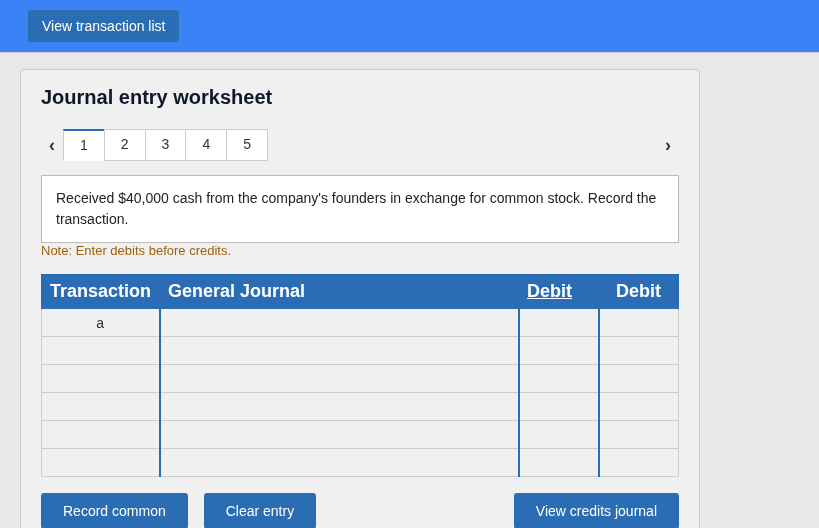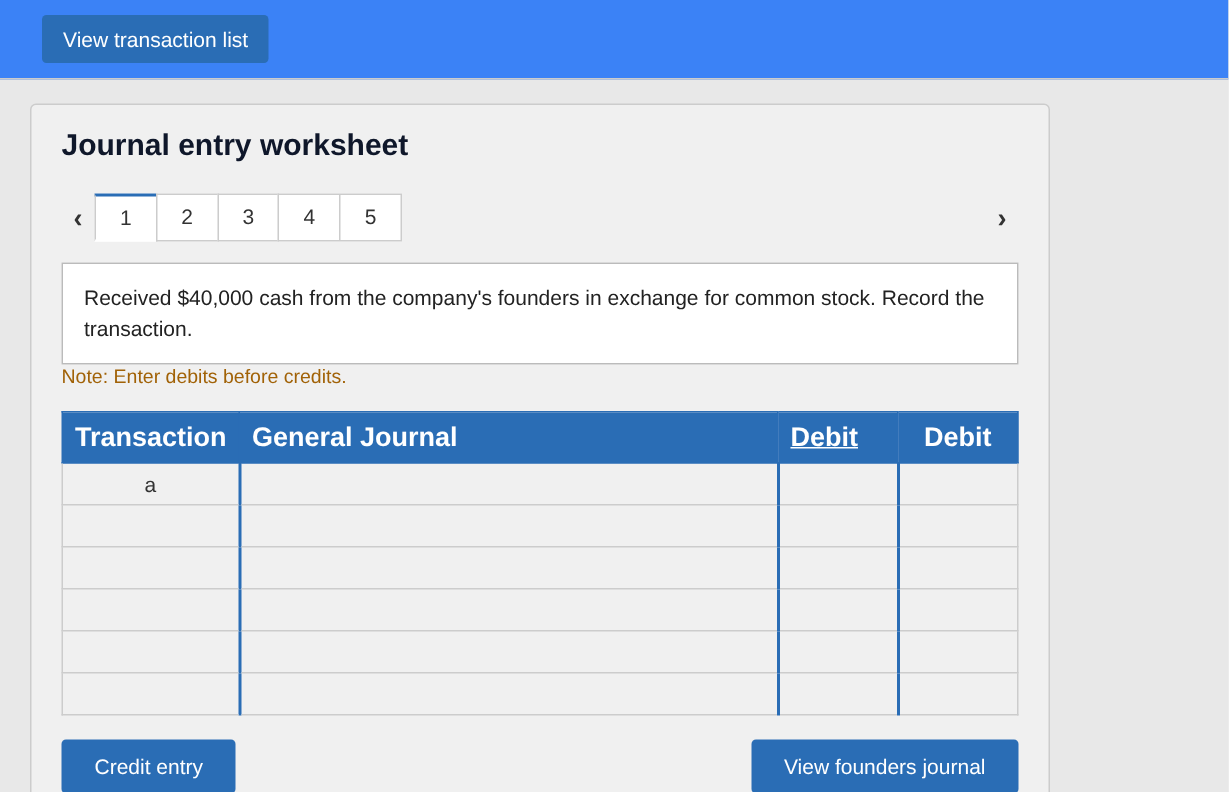--- a/index.html
+++ b/index.html
@@ -290,18 +290,19 @@
           <tr>
             <td class="td-transaction"></td>
             <td class="td-general-input"><input type="text" style=""></td>
             <td class="td-debit-input"><input type="text" style=""></td>
             <td class="td-credit-input"><input type="text" style=""></td>
           </tr>
         </tbody>
     </table>
 
     <div class="action-buttons">
-      <button class="btn-record">Credit entry</button>
-      <button class="btn-view-general">View founders journal</button>
+      <button class="btn-record">Record common</button>
+      <button class="btn-clear">Clear entry</button>
+      <button class="btn-view-general">View credits journal</button>
     </div>
 
   </div>
 </div>
 
 </body></html>

